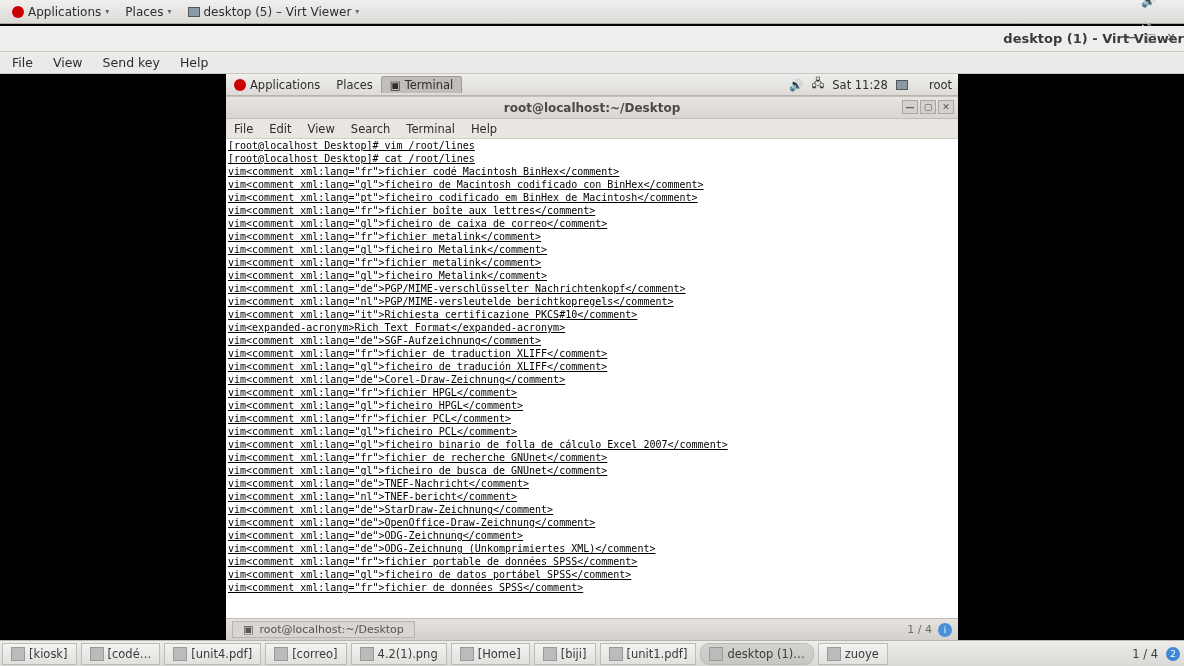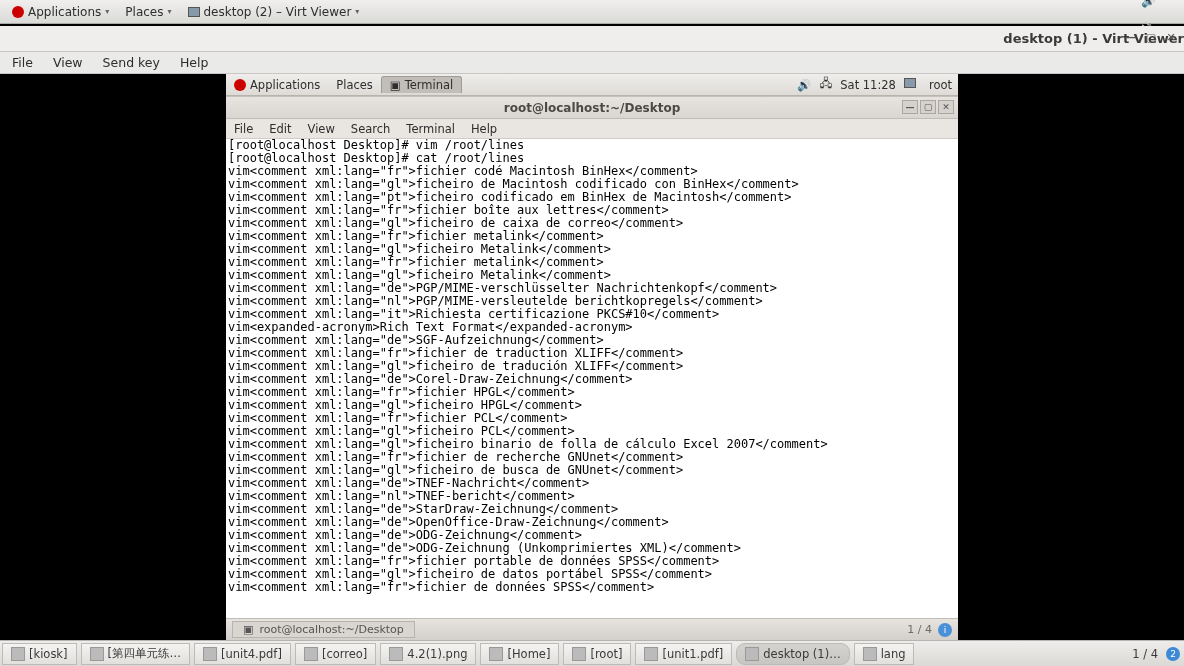--- a/index.html
+++ b/index.html
@@ -30,21 +30,21 @@
 .guest-topbar .gtab { background:#c1beb9; border:1px solid #9f9b95; border-bottom:none; border-radius:3px 3px 0 0; padding:1px 8px; display:flex; align-items:center; gap:4px; }
 .guest-topbar .gright { margin-left:auto; display:flex; align-items:center; gap:8px; padding-right:6px; }
 
 
 .termwin { flex:1; display:flex; flex-direction:column; background:#e9e6e2; border-top:1px solid #c4c0bb; }
 .term-title { height:22px; background:linear-gradient(#e7e4e0,#d9d5d0); display:flex; align-items:center; justify-content:center; font-size:12px; font-weight:bold; color:#4a4946; position:relative; border-bottom:1px solid #c0bcb6; }
 .term-title .twb { position:absolute; right:4px; top:3px; display:flex; gap:2px; }
 .term-title .twb span { width:16px; height:14px; background:#d5d1cc; border:1px solid #aba6a0; display:flex; align-items:center; justify-content:center; font-size:9px; color:#555; }
 .term-menu { height:20px; display:flex; align-items:center; gap:0; font-size:11.5px; color:#2d2d2d; background:#e9e6e2; border-bottom:1px solid #d0ccc6; }
 .term-menu .tmi { padding:1px 8px; }
-.term-body { flex:1; background:#fff; color:#000; font-family:"DejaVu Sans Mono","Liberation Mono",monospace; font-size:12px; line-height:13px; padding:0 2px; white-space:pre; overflow:hidden; }
+.term-body { flex:1; background:#fff; color:#000; font-family:"DejaVu Sans Mono","Liberation Mono",monospace; font-size:10px; line-height:13px; padding:0 2px; white-space:pre; overflow:hidden;text-decoration:underline; }
 .term-foot { height:22px; background:linear-gradient(#e7e4e0,#d3cfca); border-top:1px solid #c0bcb6; display:flex; align-items:center; font-size:11px; color:#6e6b67; padding:0 6px; }
 .term-foot .tabbtn { background:#d9d5d0; border:1px solid #b7b3ae; padding:1px 10px; display:flex; align-items:center; gap:6px; color:#555; }
 .term-foot .right { margin-left:auto; display:flex; align-items:center; gap:6px; }
 .circ { width:14px; height:14px; border-radius:50%; background:#4a90d9; color:#fff; font-size:9px; display:flex; align-items:center; justify-content:center; }
 
 
 .outer-bottom { position:absolute; bottom:0; left:0; right:0; height:26px; background:linear-gradient(#eeedeB,#dad9d6); border-top:1px solid #b5b4b1; display:flex; align-items:center; font-size:11.5px; color:#3a3a3a; }
 .outer-bottom .tbtn { height:22px; border:1px solid #bdbbb7; background:linear-gradient(#f4f3f1,#e2e0dd); margin:0 2px; padding:8px 8px; display:flex; align-items:center; gap:4px; min-width:0; }
 .outer-bottom .tbtn.active { background:linear-gradient(#d5d3cf,#c8c6c2);border-radius:9px; }
 .outer-bottom .right { margin-left:auto; display:flex; align-items:center; gap:4px; padding-right:4px; }
@@ -64,21 +64,21 @@
       <span class="redhat"></span>
       <span>Applications</span>
       <span class="dd">▾</span>
     </div>
     <div class="item">
       <span>Places</span>
       <span class="dd">▾</span>
     </div>
     <div class="item">
       <span class="monitor"></span>
-      <span>desktop (2) – Virt Viewer</span>
+      <span>desktop (5) – Virt Viewer</span>
       <span class="dd">▾</span>
     </div>
   </div>
   <div class="right">
     <span>Sat 23:28</span>
     <span class="ticon">🔊</span>
     <span class="ticon">🔌</span>
     <span class="dd">▾</span>
   </div>
 </div>
@@ -111,21 +111,21 @@
           <span>Places</span>
         </div>
         <div class="gtab">
           <span>▣</span>
           <span>Terminal</span>
         </div>
         <div class="gright">
           <span>🔊</span>
           <span>🖧</span>
           <span>Sat 11:28</span>
-          <span style="display:flex;align-items:flex-start;gap:13px;">
+          <span style="display:flex;align-items:center;gap:21px;">
             <span class="monitor"></span>
             <span>root</span>
           </span>
         </div>
       </div>
 
       <div class="termwin">
         <div class="term-title">
           <span>root@localhost:~/Desktop</span>
           <div class="twb">
@@ -192,53 +192,53 @@
   </div>
 </div>
 
 <div class="outer-bottom" id="outer-bottom">
     <div class="tbtn">
       <span class="fico"></span>
       <span class="ellipsis">[kiosk]</span>
     </div>
     <div class="tbtn">
       <span class="fico"></span>
-      <span class="ellipsis">[第四单元练…</span>
+      <span class="ellipsis">[codé…</span>
     </div>
     <div class="tbtn">
       <span class="fico"></span>
       <span class="ellipsis">[unit4.pdf]</span>
     </div>
     <div class="tbtn">
       <span class="fico"></span>
       <span class="ellipsis">[correo]</span>
     </div>
     <div class="tbtn">
       <span class="fico"></span>
       <span class="ellipsis">4.2(1).png</span>
     </div>
     <div class="tbtn">
       <span class="fico"></span>
       <span class="ellipsis">[Home]</span>
     </div>
     <div class="tbtn">
       <span class="fico"></span>
-      <span class="ellipsis">[root]</span>
+      <span class="ellipsis">[biji]</span>
     </div>
     <div class="tbtn">
       <span class="fico"></span>
       <span class="ellipsis">[unit1.pdf]</span>
     </div>
     <div class="tbtn active">
       <span class="fico"></span>
       <span class="ellipsis">desktop (1)…</span>
     </div>
     <div class="tbtn">
       <span class="fico"></span>
-      <span class="ellipsis">lang</span>
+      <span class="ellipsis">zuoye</span>
     </div>
     <div class="right">
       <div class="wsw">
         <span>1 / 4</span>
       </div>
       <span class="circ" style="background: rgb(61, 137, 214);">2</span>
     </div>
   </div>
 
 </body></html>

